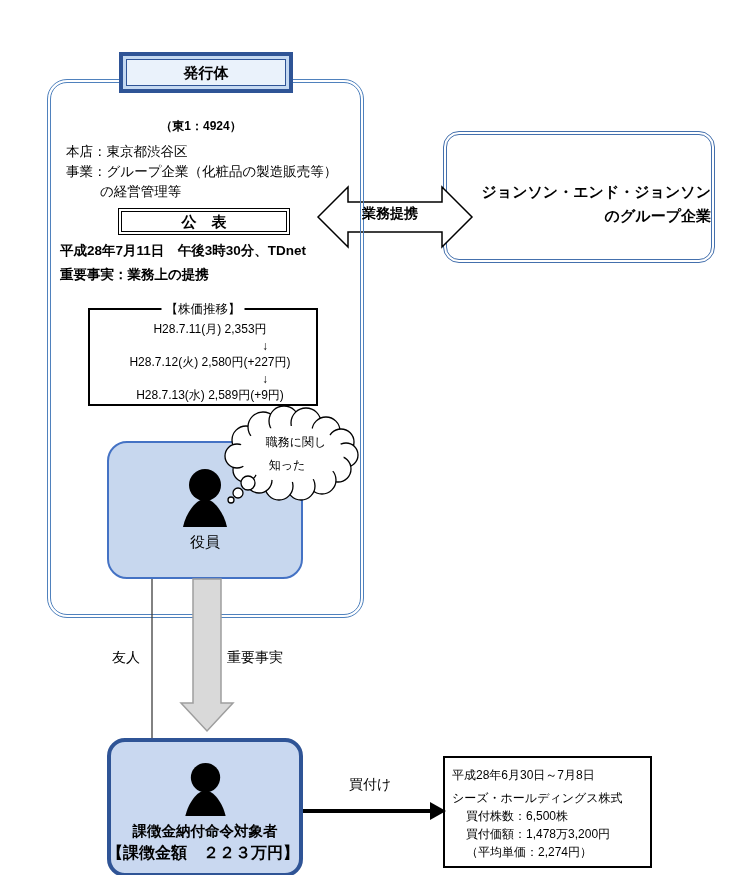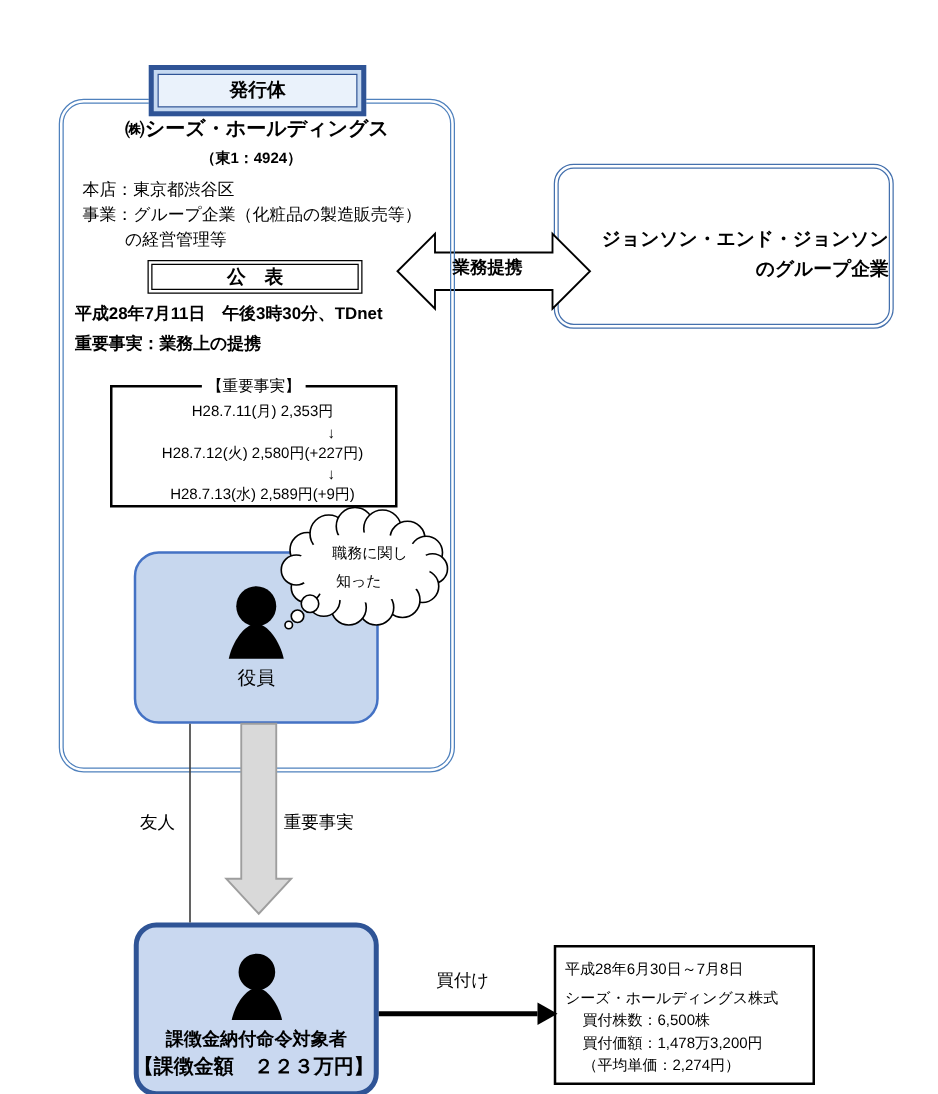--- a/index.html
+++ b/index.html
@@ -103,32 +103,31 @@
 
   <svg id="svg-low" class="layer" width="750" height="875">
     <polygon points="318,176 348,146 348,161 442,161 442,146 472,176 442,206 442,191 348,191 348,206" fill="#ffffff" stroke="#000000" stroke-width="1.5"></polygon>
   </svg>
 
   <div class="abs frame"></div>
   <div class="abs tab">
     <div class="tab-inner">発行体</div>
   </div>
 
-  <div class="abs company center txt">㈱シーズ・ホールディングス</div>
   <div class="abs ticker center txt">（東1：4924）</div>
   <div class="abs addr1 txt">本店：東京都渋谷区</div>
   <div class="abs addr2 txt">事業：グループ企業（化粧品の製造販売等）</div>
   <div class="abs addr3 txt">の経営管理等</div>
 
   <div class="abs pubbox">公　表</div>
   <div class="abs pubdate txt">平成28年7月11日　午後3時30分、TDnet</div>
   <div class="abs matfact txt">重要事実：業務上の提携</div>
 
   <div class="abs stockbox">
-    <span class="stocktitle">【重要事実】</span>
+    <span class="stocktitle">【株価推移】</span>
     <div class="stocklines">
       <div class="txt">H28.7.11(月) 2,353円</div>
       <div class="txt stockarrow">↓</div>
       <div class="txt">H28.7.12(火) 2,580円(+227円)</div>
       <div class="txt stockarrow">↓</div>
       <div class="txt">H28.7.13(水) 2,589円(+9円)</div>
     </div>
   </div>
 
   <div class="abs officerbox"></div>

